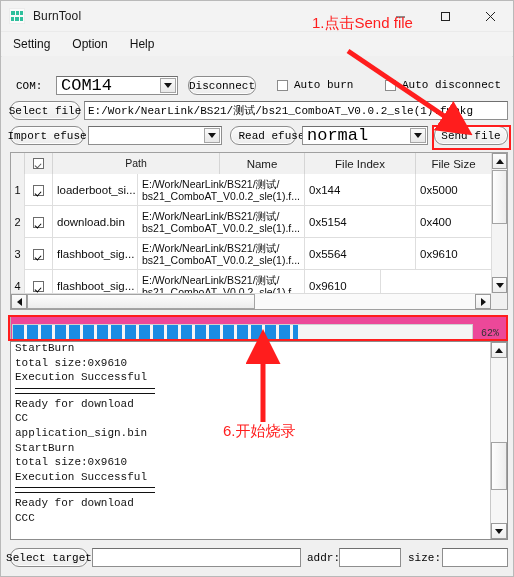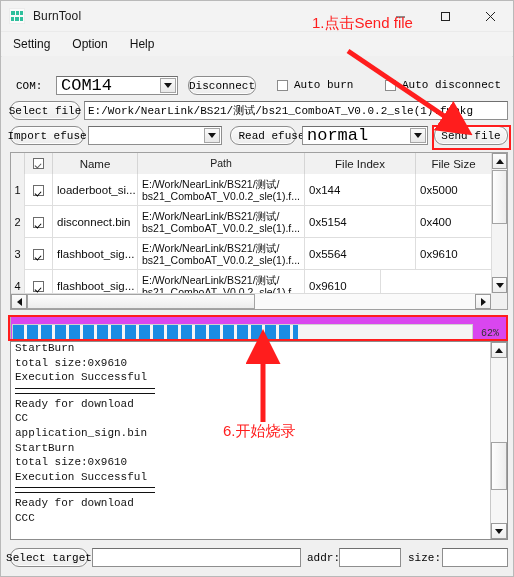--- a/index.html
+++ b/index.html
@@ -181,21 +181,21 @@
   .hsb-track{flex:1;position:relative;background:#fafafa;}
   .hsb-thumb{
     position:absolute;top:0;bottom:0;left:0;
     background:linear-gradient(#fdfdfd,#ececec);
     border:1px solid #a3a3a3;box-sizing:border-box;
   }
   .corner{position:absolute;right:0;bottom:0;width:16px;height:16px;background:#f0f0f0;}
   
   .prog-wrap{
     position:absolute;left:8px;top:260px;width:498px;height:34px;
-    background:#d946ef;border:1px solid #b5b5b5;box-sizing:border-box;
+    background:#ec4899;border:1px solid #b5b5b5;box-sizing:border-box;
     display:flex;align-items:center;
   }
   .prog-bar{
     height:19px;margin-left:1px;position:relative;flex:1;
     background:#f5f5f5;border:1px solid #cfcfcf;box-sizing:border-box;overflow:hidden;
   }
   .prog-fill{
     height:100%;
     background-image:repeating-linear-gradient(90deg,#1b8ce3 0px,#1b8ce3 11px,#f5f5f5 11px,#f5f5f5 14px);
   }
@@ -310,22 +310,22 @@
       </div>
       <div class="btn" style="position:absolute;left:432px;top:0;width:74px;">Send file</div>
     </div>
 
     <div class="table-wrap">
       <div class="thead">
         <div class="th c-num"></div>
         <div class="th c-chk">
             <span class="hdchk"></span>
           </div>
+        <div class="th c-path">Path</div>
         <div class="th c-name">Name</div>
-        <div class="th c-path">Path</div>
         <div class="th c-idx">File Index</div>
         <div class="th c-size">File Size</div>
       </div>
 
       <div class="tr">
         <div class="td c-num">1</div>
         <div class="td c-chk">
             <span class="cellchk"></span>
           </div>
         <div class="td c-name">loaderboot_si...</div>
@@ -337,21 +337,21 @@
         </div>
         <div class="td c-idx">0x144</div>
         <div class="td c-size">0x5000</div>
       </div>
 
       <div class="tr">
         <div class="td c-num">2</div>
         <div class="td c-chk">
             <span class="cellchk"></span>
           </div>
-        <div class="td c-name">disconnect.bin</div>
+        <div class="td c-name">download.bin</div>
         <div class="td c-path">
           <span>
             <span class="path2">E:/Work/NearLink/BS21/测试/</span>
             <span class="path2">bs21_ComboAT_V0.0.2_sle(1).f...</span>
           </span>
         </div>
         <div class="td c-idx">0x5154</div>
         <div class="td c-size">0x400</div>
       </div>
 

